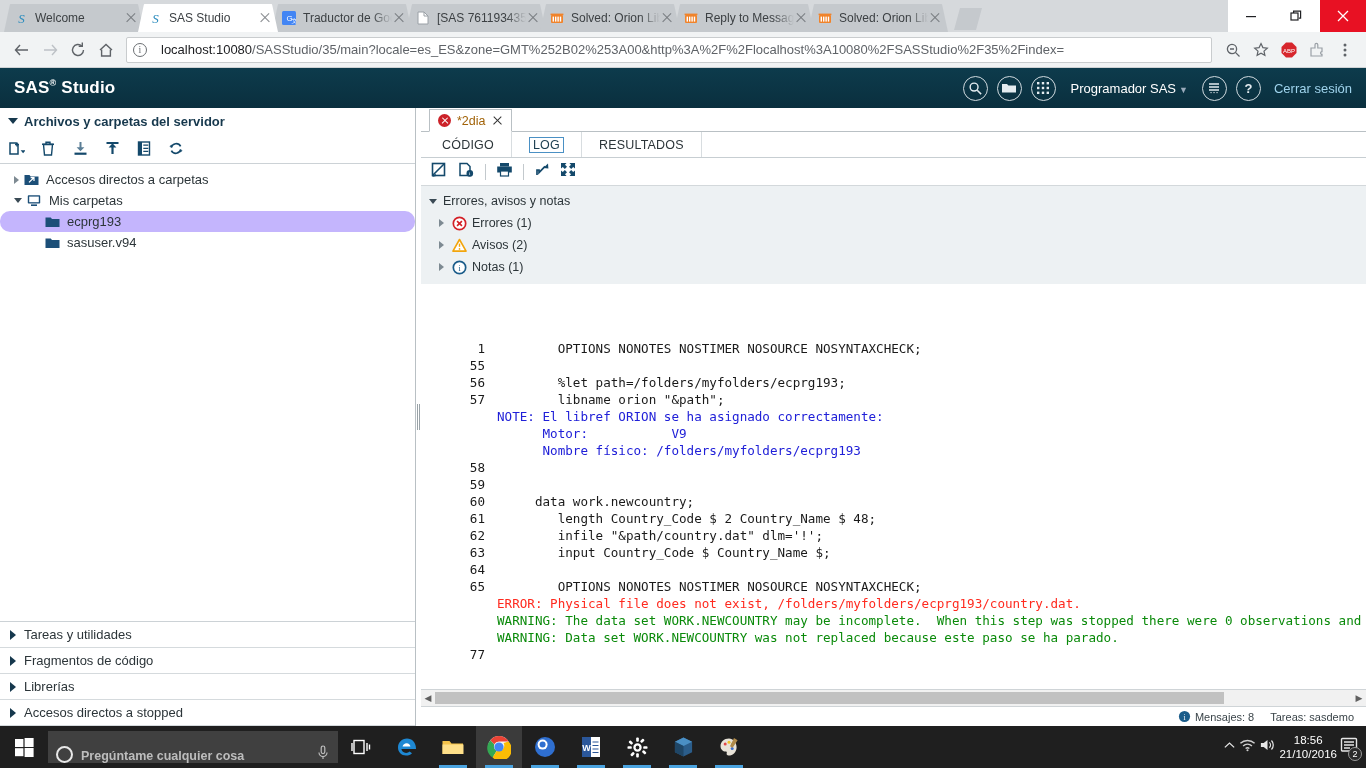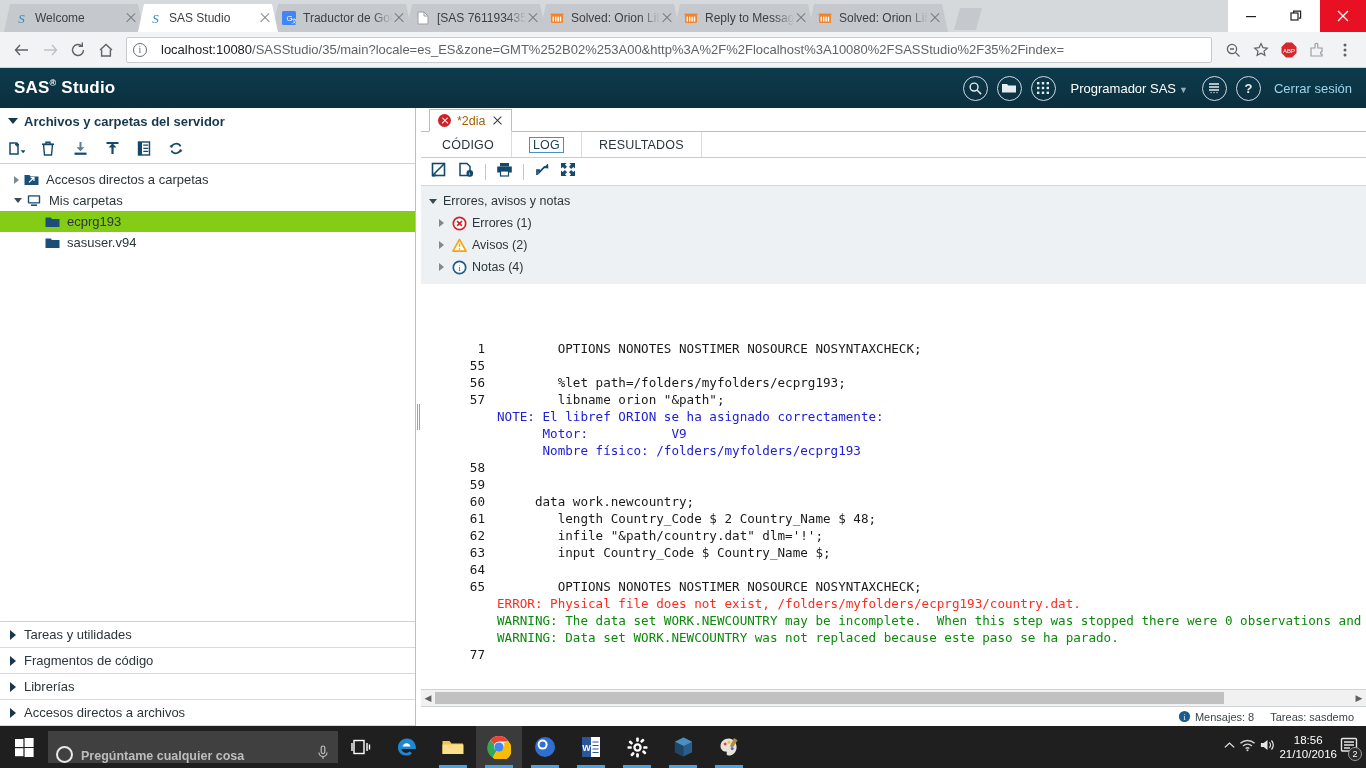--- a/index.html
+++ b/index.html
@@ -100,21 +100,21 @@
 
   .nav-toolbar {
     height: 30px; display: flex; align-items: center; padding: 0 6px; gap: 12px;
     border-bottom: 1px solid #ccd2d6; color: #14496b;
   }
   .nav-toolbar .tbi { display:flex; align-items:center; justify-content:center; width:20px; height:20px; }
 
   .tree { flex: 1; overflow: auto; padding-top: 5px; font-size: 13px; color: #2c3539; }
   .tree-row { height: 21px; display: flex; align-items: center; padding-left: 14px; white-space: nowrap; }
   .tree-row.lvl2 { padding-left: 34px; }
-  .tree-row.sel { background: #84cc16; }
+  .tree-row.sel { background: #c4b5fd; border-radius: 10px; }
   .tree-row .ticon { width: 16px; height: 14px; margin-right: 6px; flex: none; display:flex; align-items:center; }
 
   .nav-collapsed { border-top: 1px solid #ccd2d6; }
   .nav-collapsed .crow {
     height: 26px; display: flex; align-items: center; padding: 0 10px;
     font-size: 13px; color: #2c3539; border-bottom: 1px solid #d5dadd;
   }
 
   
   .work { flex: 1; display: flex; flex-direction: column; min-width: 0; background: #fff; }
@@ -526,21 +526,21 @@
             <div class="crow">
               <span class="tri closed" style="margin-right:8px;"></span>
               <span>Fragmentos de código</span>
             </div>
             <div class="crow">
               <span class="tri closed" style="margin-right:8px;"></span>
               <span>Librerías</span>
             </div>
             <div class="crow">
               <span class="tri closed" style="margin-right:8px;"></span>
-              <span>Accesos directos a archivos</span>
+              <span>Accesos directos a stopped</span>
             </div>
           </div>
       </div>
 
       <div class="splitter">
           <div class="grip"></div>
         </div>
 
       <div class="work">
 
@@ -628,21 +628,21 @@
                     <circle cx="8" cy="11.6" r="0.9" fill="#f2a50c"></circle>
                   </svg></span>
                 <span>Avisos (2)</span>
               </div>
               <div class="srow sub">
                 <span class="tri small-closed" style="margin-right:5px;"></span>
                 <span class="sicon"><svg width="15" height="15" viewBox="0 0 16 16">
                     <circle cx="8" cy="8" r="6.6" fill="#fff" stroke="#1a5c8a" stroke-width="1.8"></circle>
                     <text x="8" y="11.6" font-size="8.5" fill="#1a5c8a" text-anchor="middle" font-family="Liberation Serif">i</text>
                   </svg></span>
-                <span>Notas (4)</span>
+                <span>Notas (1)</span>
               </div>
             </div>
         </div>
 
         <div class="log-body" id="log-host"><div class="log-line"><span class="num">1</span><span>        OPTIONS NONOTES NOSTIMER NOSOURCE NOSYNTAXCHECK;</span></div><div class="log-line"><span class="num">55</span><span></span></div><div class="log-line"><span class="num">56</span><span>        %let path=/folders/myfolders/ecprg193;</span></div><div class="log-line"><span class="num">57</span><span>        libname orion "&amp;path";</span></div><div class="log-line"><span class="num"></span><span class="c-note">NOTE: El libref ORION se ha asignado correctamente:</span></div><div class="log-line"><span class="num"></span><span class="c-note">      Motor:           V9</span></div><div class="log-line"><span class="num"></span><span class="c-note">      Nombre físico: /folders/myfolders/ecprg193</span></div><div class="log-line"><span class="num">58</span><span></span></div><div class="log-line"><span class="num">59</span><span></span></div><div class="log-line"><span class="num">60</span><span>     data work.newcountry;</span></div><div class="log-line"><span class="num">61</span><span>        length Country_Code $ 2 Country_Name $ 48;</span></div><div class="log-line"><span class="num">62</span><span>        infile "&amp;path/country.dat" dlm='!';</span></div><div class="log-line"><span class="num">63</span><span>        input Country_Code $ Country_Name $;</span></div><div class="log-line"><span class="num">64</span><span></span></div><div class="log-line"><span class="num">65</span><span>        OPTIONS NONOTES NOSTIMER NOSOURCE NOSYNTAXCHECK;</span></div><div class="log-line"><span class="num"></span><span class="c-error">ERROR: Physical file does not exist, /folders/myfolders/ecprg193/country.dat.</span></div><div class="log-line"><span class="num"></span><span class="c-warn">WARNING: The data set WORK.NEWCOUNTRY may be incomplete.  When this step was stopped there were 0 observations and</span></div><div class="log-line"><span class="num"></span><span class="c-warn">WARNING: Data set WORK.NEWCOUNTRY was not replaced because este paso se ha parado.</span></div><div class="log-line"><span class="num">77</span><span></span></div></div>
 
         <div class="hscroll">
           <span class="arr">◀</span>
           <span class="track">
               <span class="thumb"></span>

